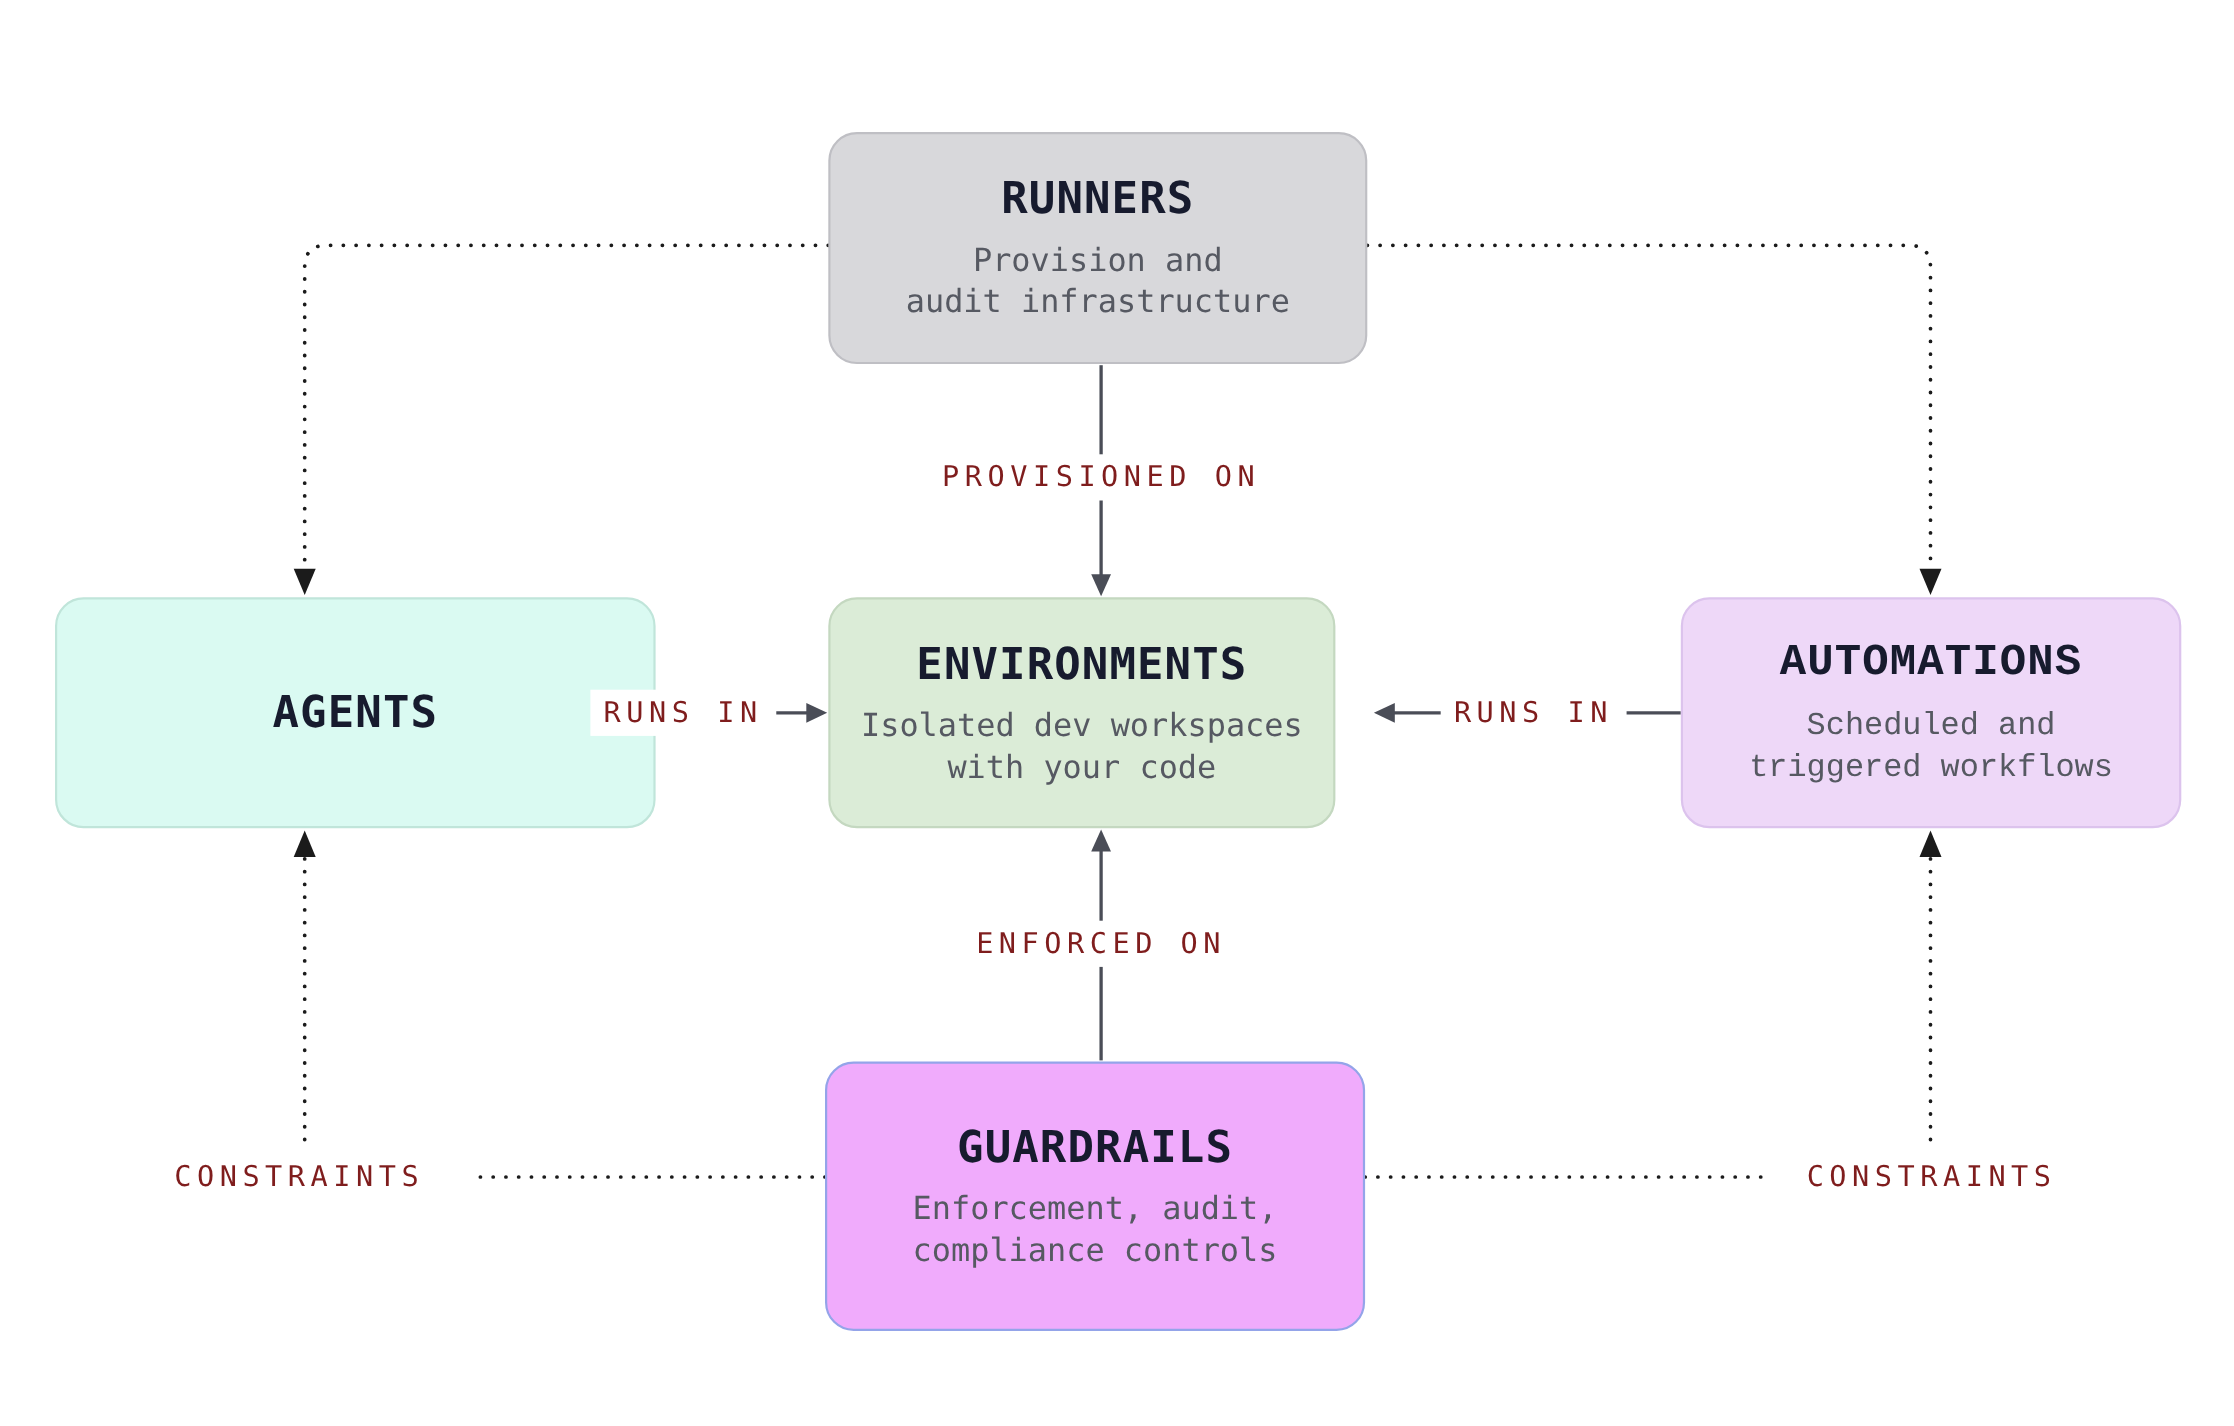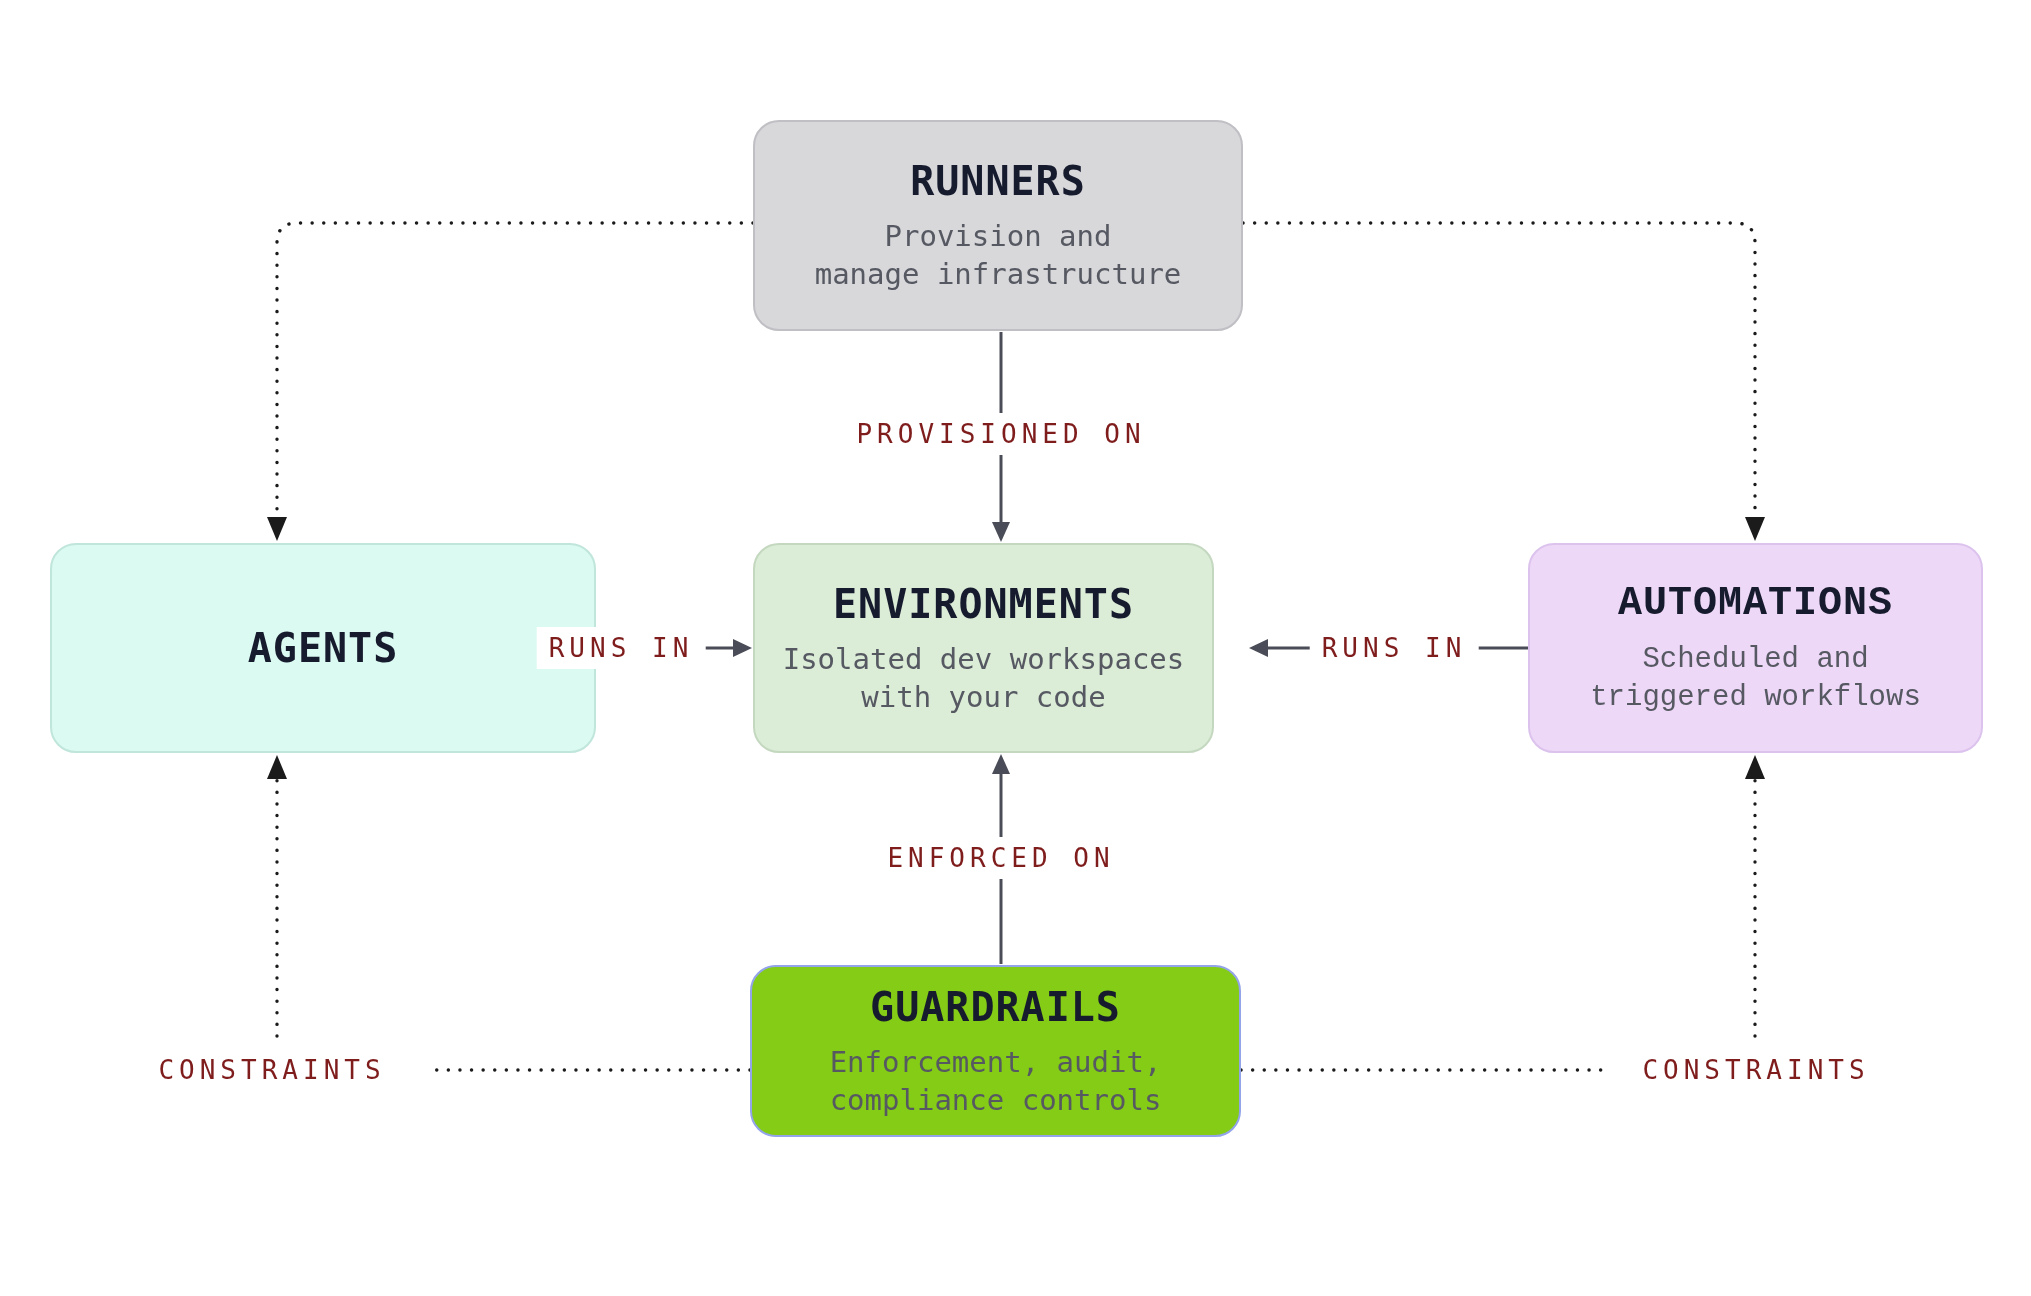--- a/index.html
+++ b/index.html
@@ -82,40 +82,40 @@
     <polygon points="277,755 267,779 287,779" style="fill: rgb(27, 27, 27);"></polygon>
 
     <path d="M1241 1070 L1610 1070" stroke-width="3.4" stroke-linecap="round" stroke-dasharray="0.1 11.5" style="stroke: rgb(27, 27, 27);"></path>
     <path d="M1755 1036 L1755 778" stroke-width="3.4" stroke-linecap="round" stroke-dasharray="0.1 11.5" style="stroke: rgb(27, 27, 27);"></path>
     <polygon points="1755,755 1745,779 1765,779" style="fill: rgb(27, 27, 27);"></polygon>
   </svg>
 
   <div class="node" style="left: 753px; top: 120px; width: 490px; height: 211px; background-color: rgb(216, 216, 219); border-color: rgb(191, 191, 196);">
     <div class="node-title">RUNNERS</div>
     <div class="node-subtitle">Provision and
-manage infrastructure</div>
+audit infrastructure</div>
   </div>
 
   <div class="node" style="left: 50px; top: 543px; width: 546px; height: 210px; background-color: rgb(218, 250, 242); border-color: rgb(192, 229, 218);">
     <div class="node-title">AGENTS</div>
   </div>
 
   <div class="node" style="left: 753px; top: 543px; width: 461px; height: 210px; background-color: rgb(219, 236, 215); border-color: rgb(196, 216, 192);">
     <div class="node-title">ENVIRONMENTS</div>
     <div class="node-subtitle">Isolated dev workspaces
 with your code</div>
   </div>
 
   <div class="node" style="left: 1528px; top: 543px; width: 455px; height: 210px; background-color: rgb(238, 216, 248); border-color: rgb(220, 195, 237); font-family: Liberation Mono, monospace;">
     <div class="node-title">AUTOMATIONS</div>
     <div class="node-subtitle">Scheduled and
 triggered workflows</div>
   </div>
 
-  <div class="node" style="left: 750px; top: 965px; width: 491px; height: 172px; background-color: #84cc16; border-color: rgb(148, 164, 233);">
+  <div class="node" style="left: 750px; top: 965px; width: 491px; height: 245px; background-color: #f0abfc; border-color: rgb(148, 164, 233);">
     <div class="node-title">GUARDRAILS</div>
     <div class="node-subtitle">Enforcement, audit,
 compliance controls</div>
   </div>
 
   <div class="edge-label" style="left:1001px; top:434px;">PROVISIONED ON</div>
 
   <div class="edge-label" style="left:621px; top:648px;">RUNS IN</div>
 
   <div class="edge-label" style="left:1394px; top:648px;">RUNS IN</div>

